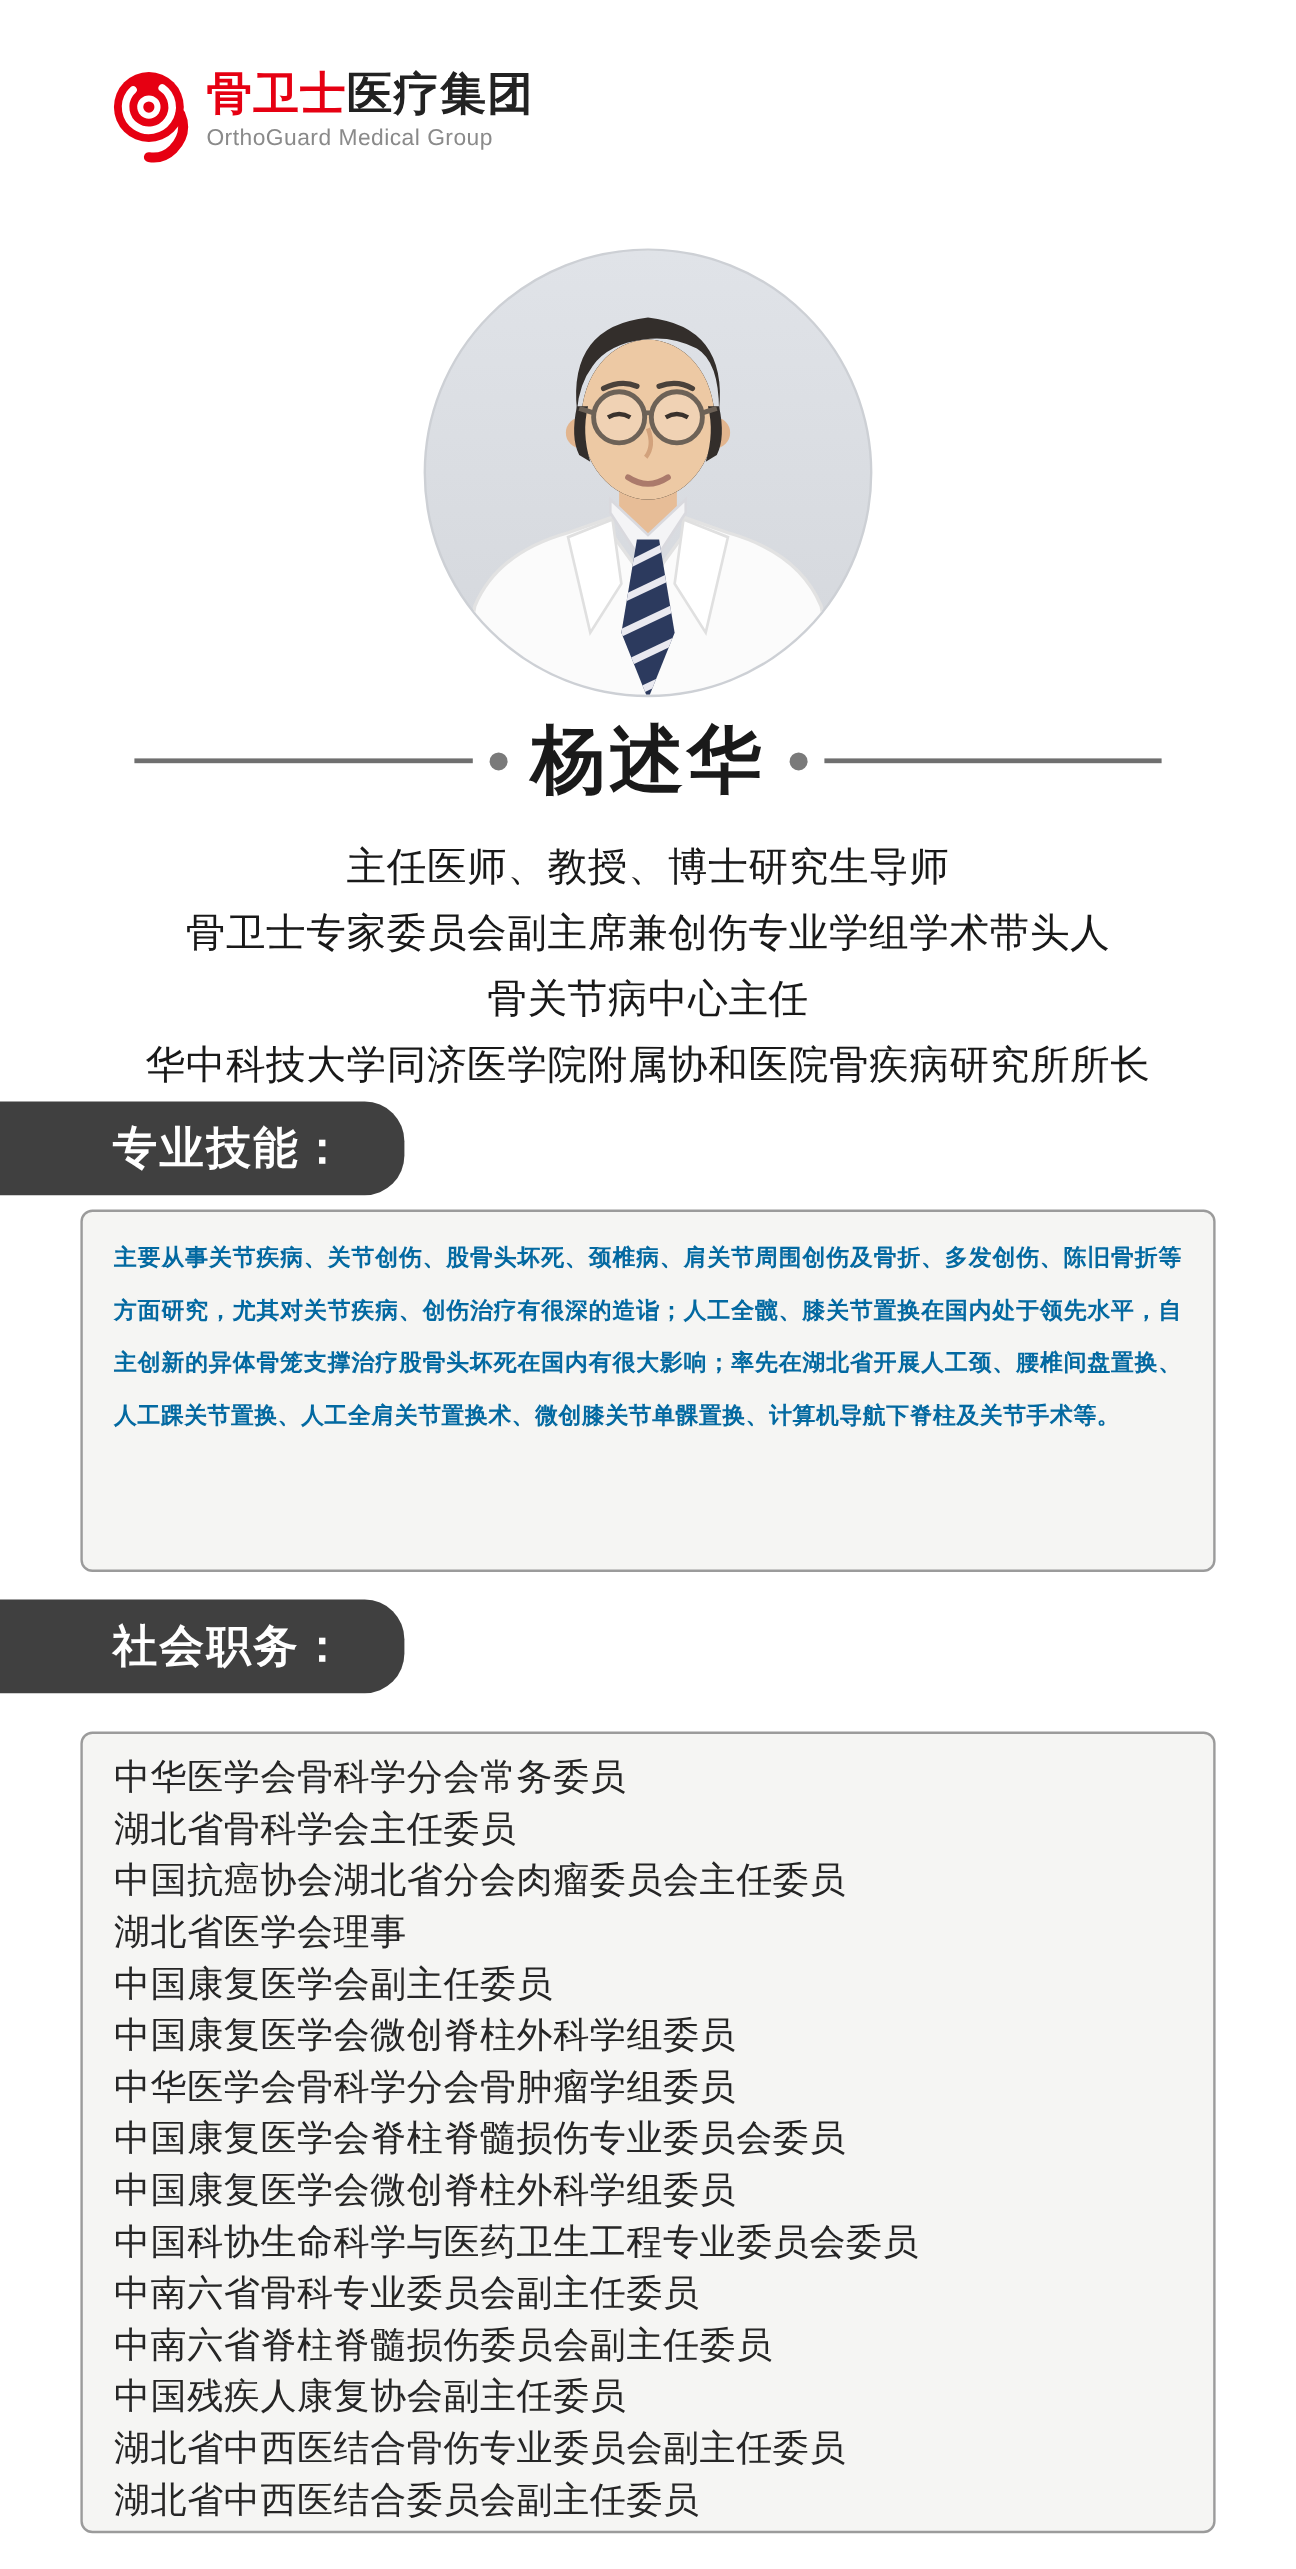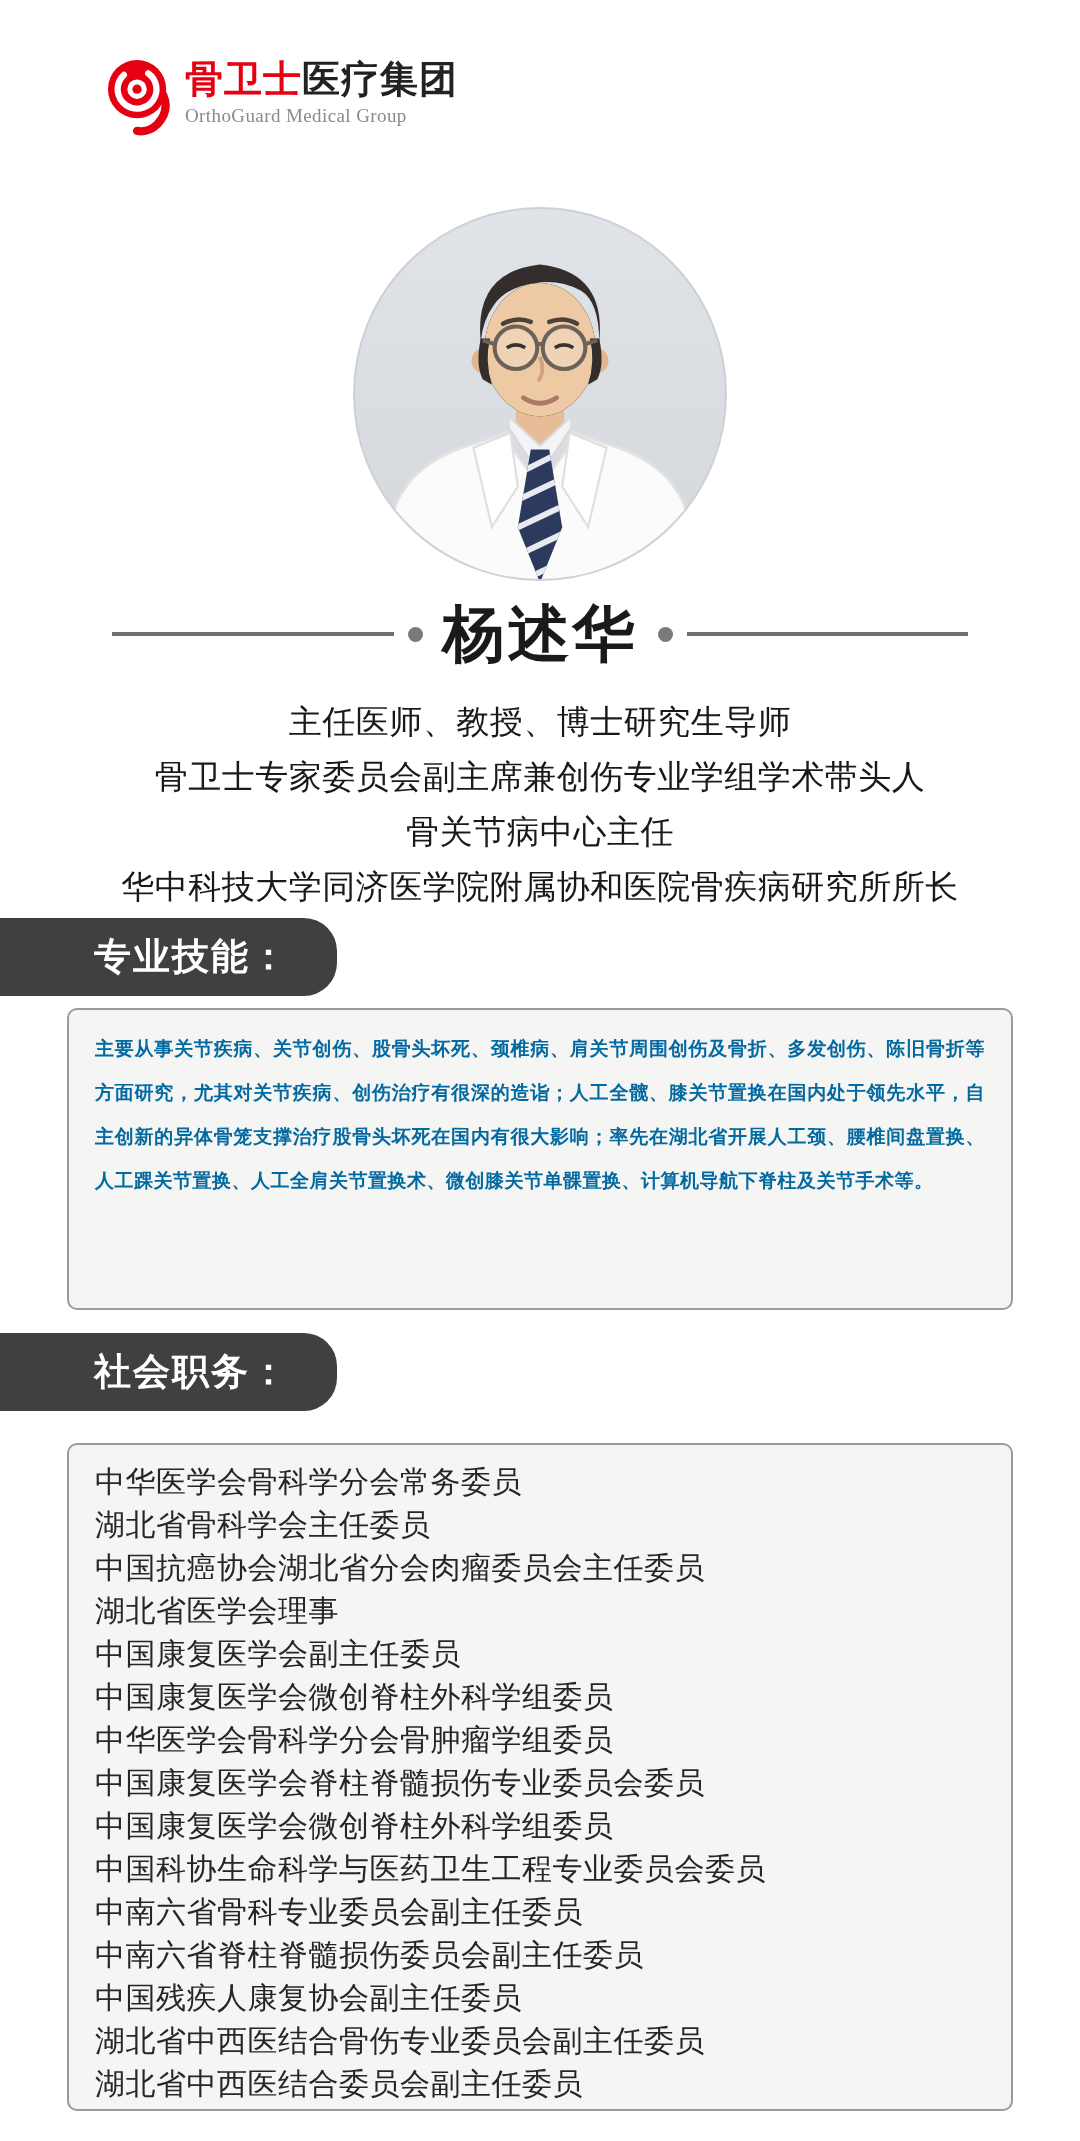--- a/index.html
+++ b/index.html
@@ -4,27 +4,27 @@
 <style>
   * { margin:0; padding:0; box-sizing:border-box; }
   html,body { background:#ffffff; }
   .page {
     position:relative; width:1080px; height:2141px; margin:0 auto;
     background:#ffffff; overflow:hidden;
     font-family:"Liberation Sans","DejaVu Sans",sans-serif;
     color:#1c1c1c;
   }
   
-  .brand { position:absolute; top:56px; left:106px; display:flex; align-items:flex-start; gap:13px; }
+  .brand { position:absolute; top:56px; left:93px; display:flex; align-items:flex-start; gap:13px; }
   .brand-icon { width:66px; height:80px; flex:none; }
   .brand-text { display:flex; flex-direction:column; }
   .brand-zh { font-size:38px; font-weight:700; letter-spacing:1px; line-height:46px; white-space:nowrap; }
   .brand-zh .red { color:#e60012; }
   .brand-zh .dark { color:#222222; }
-  .brand-en { font-size:19px; color:#8a8a8a; letter-spacing:0.4px; margin-top:3px;font-family:Liberation Serif, serif; }
+  .brand-en { font-size:19px; color:#8a8a8a; letter-spacing:0.4px; margin-top:3px; }
   
   .avatar {
     position:absolute; top:207px; left:353px; width:374px; height:374px;
     border-radius:50%; border:2px solid #cdd0d5; overflow:hidden;
     background:linear-gradient(180deg,#e0e3e8 0%,#d4d7dc 100%);
   }
   .avatar svg { width:100%; height:100%; display:block; }
   
   .name-row {
     position:absolute; top:598px; left:0; right:0; height:72px;

